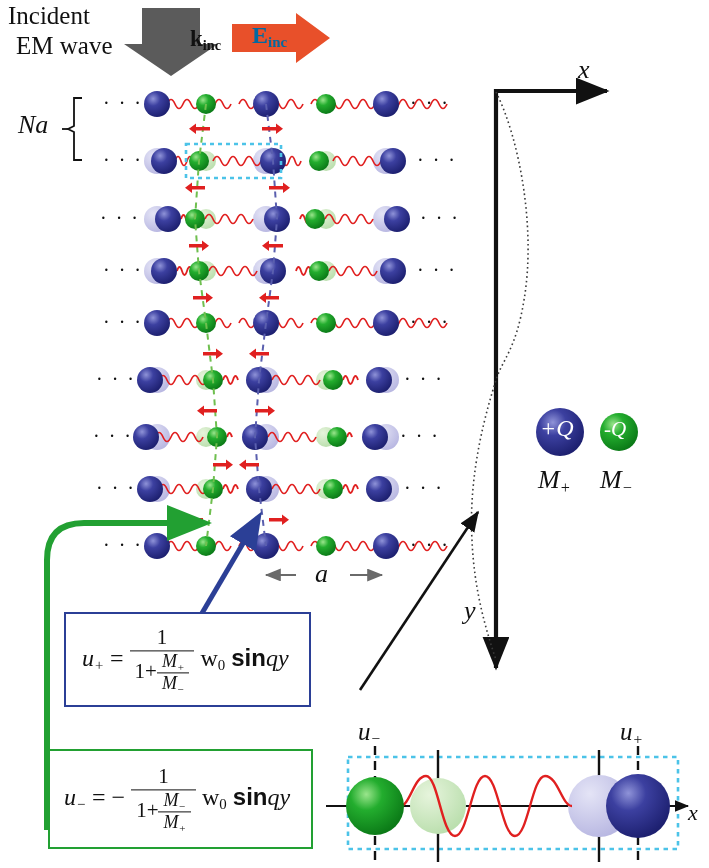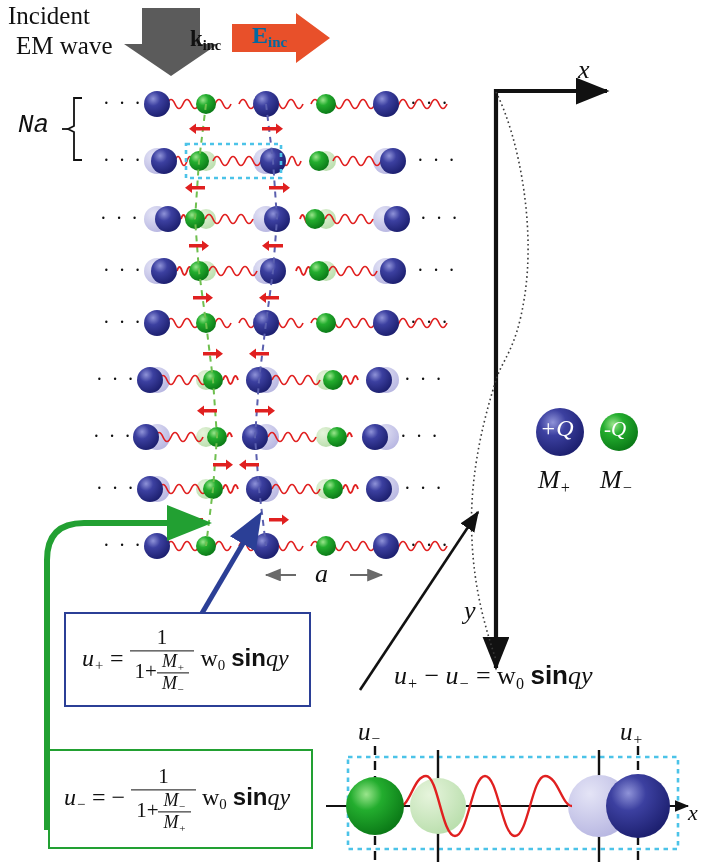--- a/index.html
+++ b/index.html
@@ -296,21 +296,21 @@
   </g>
 </svg>
 
 <div class="lbl" style="left:8px;top:2px;font-size:25px;">Incident</div>
 <div class="lbl" style="left:8px;top:32px;font-size:25px;margin-left:8px;">EM wave</div>
 
 <div class="lbl" style="left:146px;top:26px;font-size:23px;color:#111;margin-left:44px;"><span class="bold">k</span><span class="sub bold">inc</span></div>
 
 <div class="lbl" style="left:252px;top:22px;font-size:24px;color:#0369a1;"><span class="bold">E</span><span class="sub bold">inc</span></div>
 
-<div class="lbl ital" style="left:18px;top:110px;font-size:26px;font-family:Liberation Mono, monospace;">Na</div>
+<div class="lbl ital" style="left:18px;top:110px;font-size:26px;">Na</div>
 
 <div class="lbl ital" style="left:315px;top:559px;font-size:26px;">a</div>
 
 <div class="lbl ital" style="left:578px;top:55px;font-size:26px;">x</div>
 <div class="lbl ital" style="left:464px;top:596px;font-size:26px;">y</div>
 
 <div class="lbl ital" style="left:540px;top:415px;font-size:24px;color:#fff;">+Q</div>
 <div class="lbl ital" style="left:604px;top:417px;font-size:21px;color:#fff;">-Q</div>
 <div class="lbl ital" style="left:538px;top:465px;font-size:26px;"><span>M</span><span class="sub">+</span></div>
 <div class="lbl ital" style="left:600px;top:465px;font-size:26px;"><span>M</span><span class="sub">−</span></div>
@@ -364,28 +364,20 @@
           <span class="num"><span class="ital">M</span><span class="sub ital">−</span></span>
           <span class="den"><span class="ital">M</span><span class="sub ital">+</span></span>
         </span>
       </span>
     </span>
     <span>w</span><span class="sub">0</span>
     <span style="font-family:'Liberation Sans',sans-serif;font-weight:600;">sin</span><span class="ital">qy</span>
   </div>
 </div>
 
-<div class="lbl" style="left:394px;top:660px;font-size:26px;">
-  <span class="ital">u</span><span class="sub ital">+</span>
-  <span>−</span>
-  <span class="ital">u</span><span class="sub ital">−</span>
-  <span>=</span>
-  <span>w</span><span class="sub">0</span>
-  <span style="font-family:'Liberation Sans',sans-serif;font-weight:600;">sin</span><span class="ital">qy</span>
-</div>
 
 <div class="lbl ital" style="left:358px;top:718px;font-size:25px;">
   <span>u</span><span class="sub">−</span>
 </div>
 <div class="lbl ital" style="left:620px;top:718px;font-size:25px;">
   <span>u</span><span class="sub">+</span>
 </div>
 <div class="lbl ital" style="left:688px;top:800px;font-size:22px;">x</div>
 
 </div>

